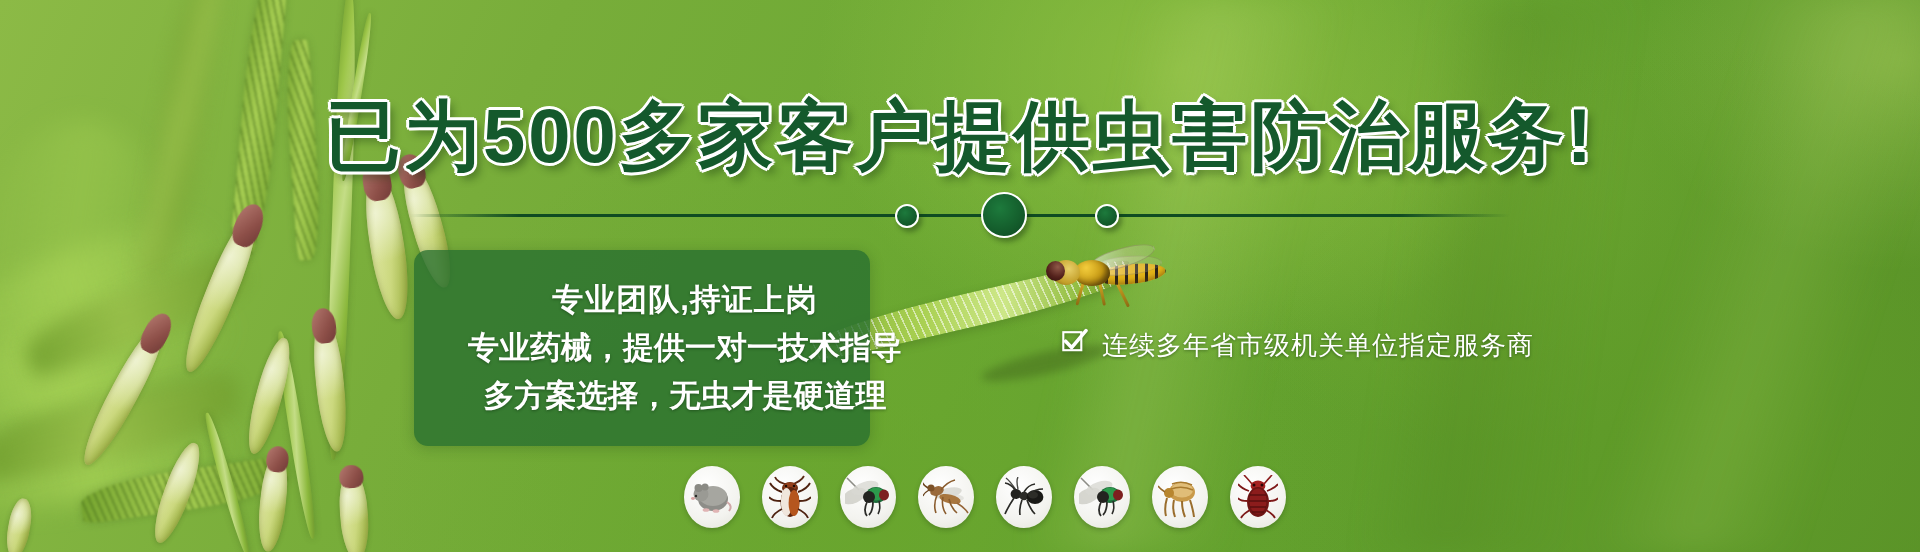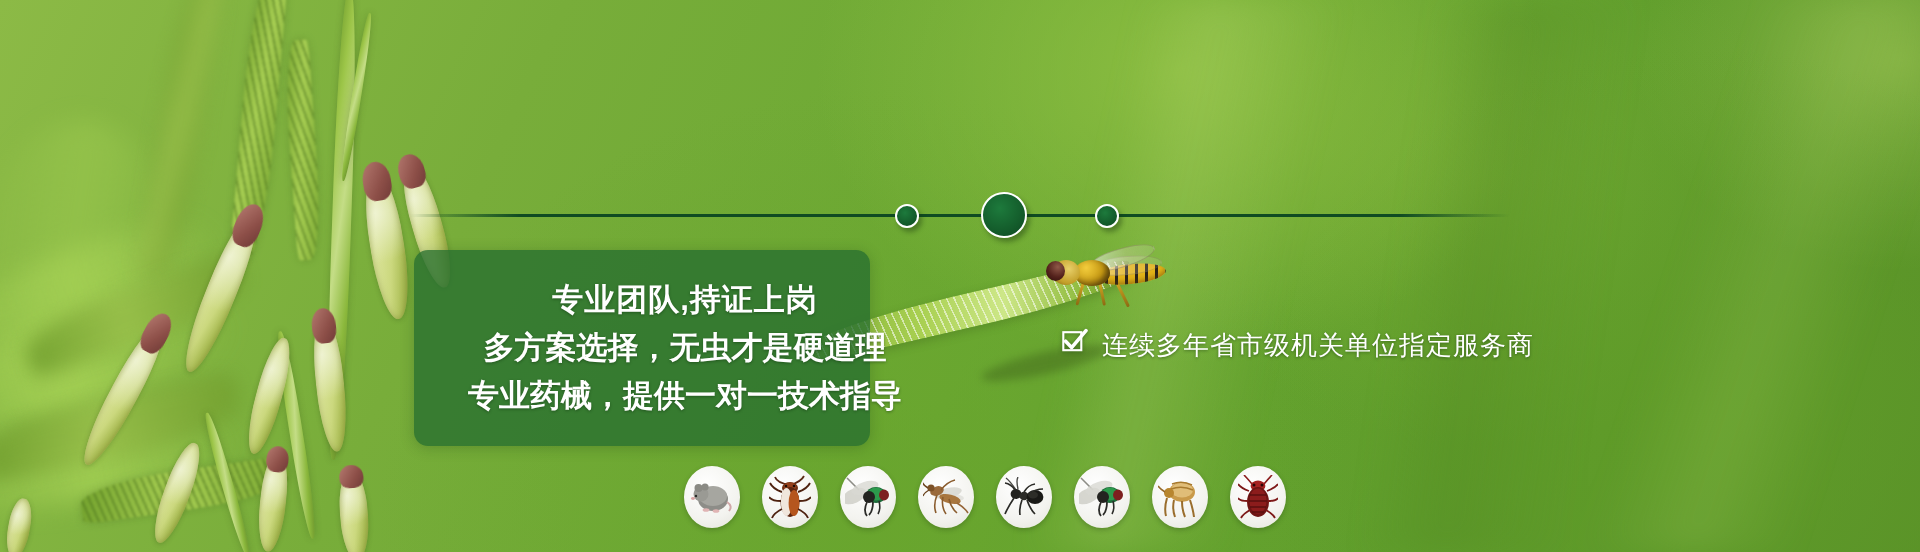--- a/index.html
+++ b/index.html
@@ -261,20 +261,21 @@
     <div class="spike bud" style="left:356px; top:316px; width:28px;  height:136px; transform:rotate(-6deg);"></div>
     <div class="spike bud" style="left:410px; top:170px; width:34px;  height:150px; transform:rotate(-9deg);"></div>
     <div class="spike bud" style="left:452px; top:160px; width:30px;  height:130px; transform:rotate(-16deg);"></div>
     <div class="spike" style="left:204px; top:440px; width:26px;  height:106px; transform:rotate(20deg);"></div>
     <div class="spike bud" style="left:300px; top:452px; width:26px;  height:100px; transform:rotate(6deg);"></div>
     <div class="spike bud" style="left:380px; top:470px; width:28px;  height:90px;  transform:rotate(-4deg);"></div>
 
     <div class="spike" style="left:48px;  top:498px; width:22px;  height:60px;  transform:rotate(10deg);"></div>
   </div>
 
+  <div class="headline">已为500多家客户提供虫害防治服务!</div>
 
   <div class="rule"></div>
 
   <div class="dots">
     <div class="dot small" style="left:0px;   top:14px;"></div>
     <div class="dot big" style="left:86px;  top:2px;"></div>
     <div class="dot small" style="left:200px; top:14px;"></div>
   </div>
 
   <div class="fly-leaf-shadow"></div>
@@ -287,22 +288,22 @@
     <div class="hf-wing w2"></div>
     <div class="hf-wing"></div>
     <div class="hf-thorax"></div>
     <div class="hf-head"></div>
     <div class="hf-eye"></div>
   </div>
 
   <div class="panel"></div>
   <div class="panel-lines">
     <div class="pl pl1">专业团队,持证上岗</div>
+    <div class="pl pl3">专业药械，提供一对一技术指导</div>
     <div class="pl pl2">多方案选择，无虫才是硬道理</div>
-    <div class="pl pl3">专业药械，提供一对一技术指导</div>
   </div>
 
   <div class="checklist">
     <div class="check-row">
       <span class="check-box">
         <svg width="26" height="26" viewBox="0 0 26 26">
           <rect x="1.3" y="4.2" width="18" height="18" fill="none" stroke="#ffffff" stroke-width="2.1"></rect>
           <path d="M3.6 13.2 L9.6 19.6 L24 2.6" fill="none" stroke="#ffffff" stroke-width="3.6" stroke-linecap="round" stroke-linejoin="round"></path>
         </svg>
       </span>

